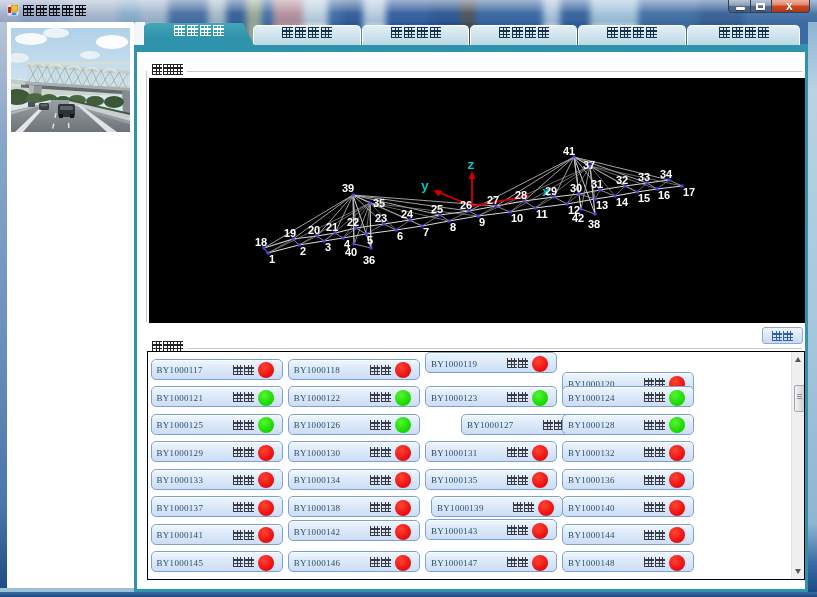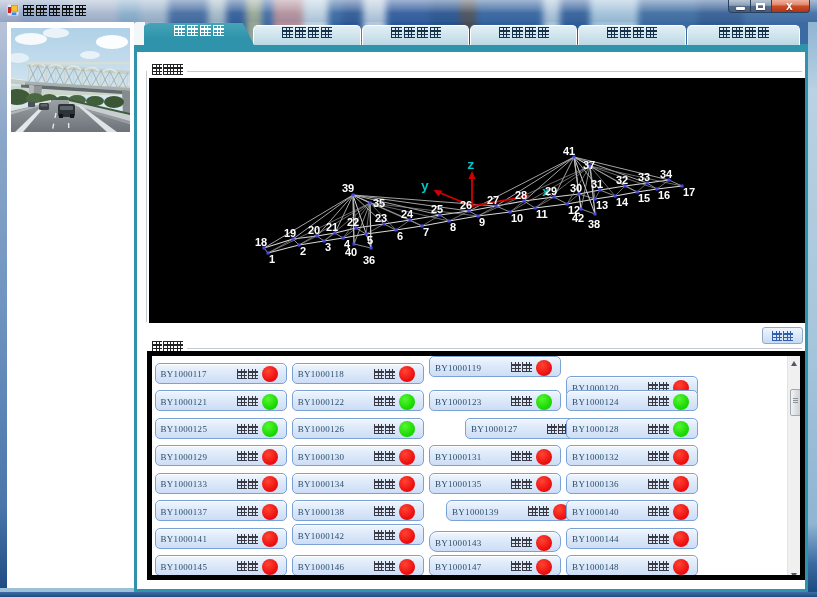--- a/index.html
+++ b/index.html
@@ -48,21 +48,21 @@
   
   .gline{background:#c3cad0;}
   #blackpanel{left:149px;top:78px;width:656px;height:245px;background:#000;}
   
   #btnrefresh{left:762px;top:327px;width:41px;height:17px;box-sizing:border-box;
     border:1px solid #93a9c8;border-radius:3px;
     background:linear-gradient(180deg,#f0f6fd 0%,#dde9f8 45%,#c8dbf2 100%);
     display:flex;align-items:center;justify-content:center;}
   
   #list{left:147px;top:351px;width:658px;height:229px;box-sizing:border-box;
-    border:5px solid #000000;background:#fff;overflow:hidden;}
+    border:1px solid #000000;background:#fff;overflow:hidden;}
   .item{position:absolute;width:132px;height:21px;box-sizing:border-box;
     border:1px solid #7aa2d6;border-radius:5px;
     background:linear-gradient(180deg,#f0f6fe 0%,#dfebfa 40%,#cdddf5 100%);
     box-shadow:inset 0 1px 0 rgba(255,255,255,.9);}
   .iname{position:absolute;left:5px;top:5.5px;font-family:"Liberation Serif",serif;
     font-size:9px;letter-spacing:.3px;color:#2c4f6e;}
   .ist{position:absolute;left:81px;top:5px;--g:#3a3a44;}
   .dot{position:absolute;right:8px;top:2.5px;width:16px;height:16px;border-radius:50%;}
   .dr{background:radial-gradient(circle at 38% 32%,#ff4433,#ec0f0f 65%,#d40b0b);}
   .dg{background:radial-gradient(circle at 38% 32%,#55f633,#19d800 65%,#12c400);}
@@ -545,41 +545,41 @@
         <div class="item" style="left:2.5px;top:144px;">
           <span class="iname">BY1000137</span>
           <span class="ist"><span class="c cd" style="width:10px;height:10px;margin-right:1px;--g:#3a3a44;"></span><span class="c cd" style="width:10px;height:10px;--g:#3a3a44;"></span></span>
           <span class="dot dr"></span>
         </div>
         <div class="item" style="left:139.7px;top:144px;">
           <span class="iname">BY1000138</span>
           <span class="ist"><span class="c cd" style="width:10px;height:10px;margin-right:1px;--g:#3a3a44;"></span><span class="c cd" style="width:10px;height:10px;--g:#3a3a44;"></span></span>
           <span class="dot dr"></span>
         </div>
-        <div class="item" style="left:294px;top:144px;border-radius:6px;">
+        <div class="item" style="left:283px;top:144px;">
           <span class="iname">BY1000139</span>
           <span class="ist"><span class="c cd" style="width:10px;height:10px;margin-right:1px;--g:#3a3a44;"></span><span class="c cd" style="width:10px;height:10px;--g:#3a3a44;"></span></span>
           <span class="dot dr"></span>
         </div>
         <div class="item" style="left:414.1px;top:144px;">
           <span class="iname">BY1000140</span>
           <span class="ist"><span class="c cd" style="width:10px;height:10px;margin-right:1px;--g:#3a3a44;"></span><span class="c cd" style="width:10px;height:10px;--g:#3a3a44;"></span></span>
           <span class="dot dr"></span>
         </div>
         <div class="item" style="left:2.5px;top:171.5px;text-align:right;">
           <span class="iname">BY1000141</span>
           <span class="ist"><span class="c cd" style="width:10px;height:10px;margin-right:1px;--g:#3a3a44;"></span><span class="c cd" style="width:10px;height:10px;--g:#3a3a44;"></span></span>
           <span class="dot dr"></span>
         </div>
         <div class="item" style="left:139.7px;top:168px;text-align:right;">
           <span class="iname">BY1000142</span>
           <span class="ist"><span class="c cd" style="width:10px;height:10px;margin-right:1px;--g:#3a3a44;"></span><span class="c cd" style="width:10px;height:10px;--g:#3a3a44;"></span></span>
           <span class="dot dr"></span>
         </div>
-        <div class="item" style="left:276.9px;top:175px;border-radius:8px;">
+        <div class="item" style="left:276.9px;top:167px;">
           <span class="iname">BY1000143</span>
           <span class="ist"><span class="c cd" style="width:10px;height:10px;margin-right:1px;--g:#3a3a44;"></span><span class="c cd" style="width:10px;height:10px;--g:#3a3a44;"></span></span>
           <span class="dot dr"></span>
         </div>
         <div class="item" style="left:414.1px;top:171.5px;">
           <span class="iname">BY1000144</span>
           <span class="ist"><span class="c cd" style="width:10px;height:10px;margin-right:1px;--g:#3a3a44;"></span><span class="c cd" style="width:10px;height:10px;--g:#3a3a44;"></span></span>
           <span class="dot dr"></span>
         </div>
         <div class="item" style="left:2.5px;top:199px;">

